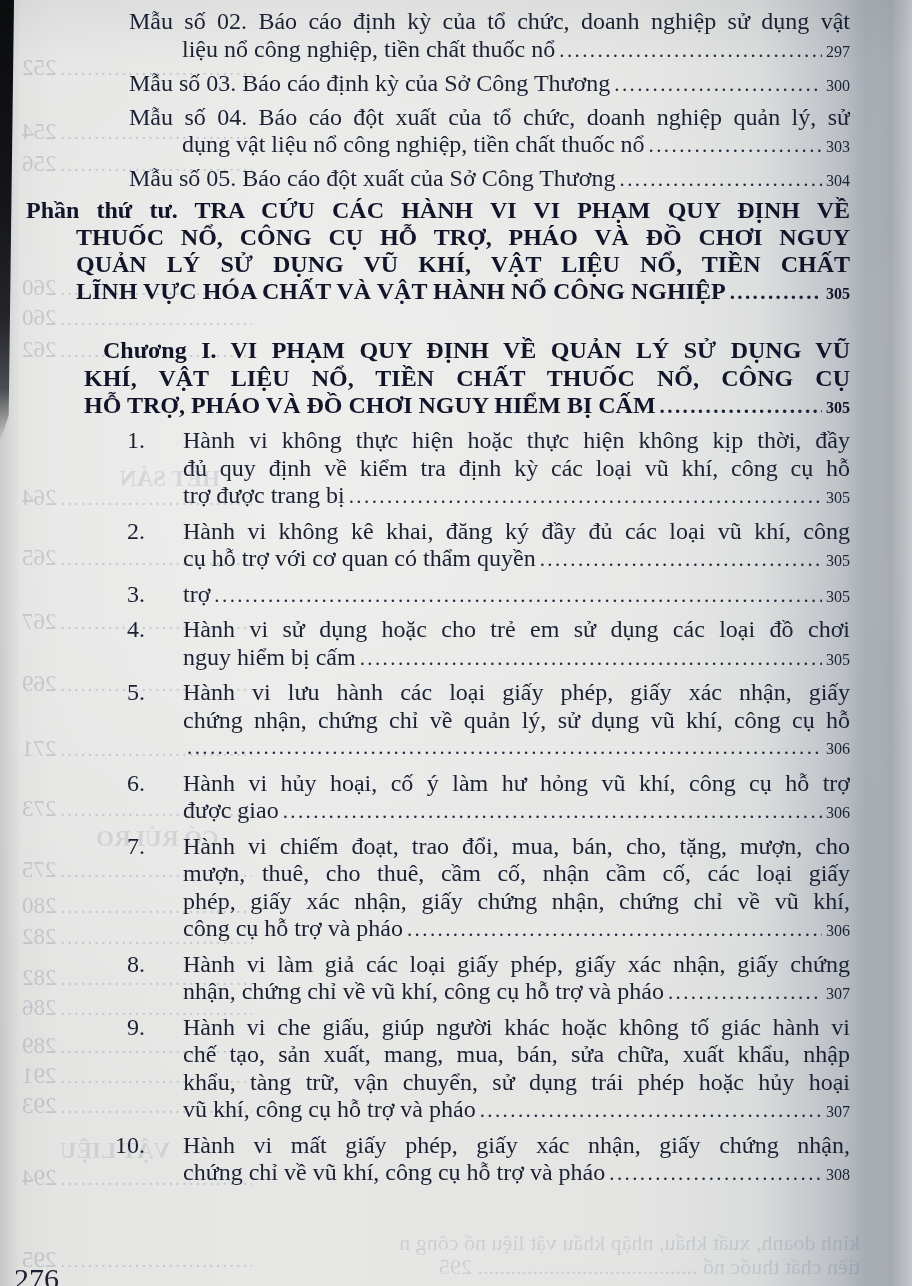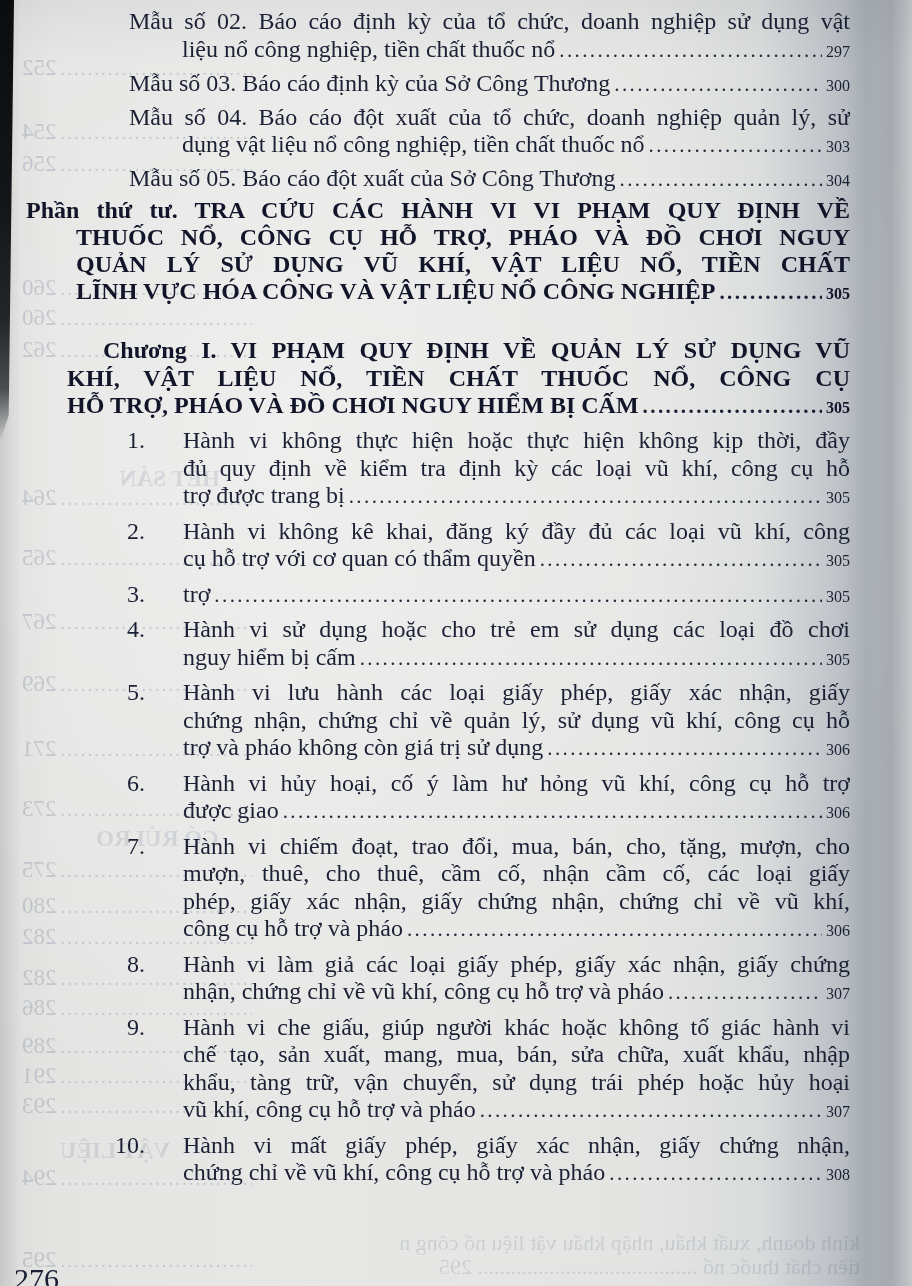--- a/index.html
+++ b/index.html
@@ -47,21 +47,21 @@
   .dots::after{content:"..........................................................................................................................................................";}
   .pg{flex:none;white-space:nowrap;font-size:16px;}
 
   .model{margin-bottom:6.5px;}
   .model .ln{padding-left:182px;}
   .model .ln.first{padding-left:129px;}
 
   .part .ln, .chapter .ln{font-weight:700;color:#12152a;}
   .part .ln{padding-left:76px;height:27px;line-height:27px;}
   .part .ln.first{padding-left:26px;}
-  .chapter .ln{padding-left:67px;}
+  .chapter .ln{padding-left:84px;}
   .chapter .ln.first{padding-left:103px;}
 
   .item{margin-bottom:8px;}
   .item .num{position:absolute;left:0;top:0;width:145px;text-align:right;
              font-size:24px;line-height:27.5px;}
   .item .ln{padding-left:183px;}
 
   
   .ghost-layer{position:absolute;inset:0;pointer-events:none;}
   .gnum{position:absolute;left:22px;width:230px;display:flex;align-items:baseline;
@@ -212,21 +212,21 @@
             <span class="pg">304</span>
           </div>
         </div>
       </section>
       <section class="sec sec-part">
         <div class="entry part">
           <div class="ln first">Phần thứ tư. TRA CỨU CÁC HÀNH VI VI PHẠM QUY ĐỊNH VỀ</div>
           <div class="ln">THUỐC NỔ, CÔNG CỤ HỖ TRỢ, PHÁO VÀ ĐỒ CHƠI NGUY</div>
           <div class="ln">QUẢN LÝ SỬ DỤNG VŨ KHÍ, VẬT LIỆU NỔ, TIỀN CHẤT</div>
           <div class="ln leader">
-            <span class="t">LĨNH VỰC HÓA CÔNG VÀ VẬT LIỆU NỔ CÔNG NGHIỆP</span>
+            <span class="t">LĨNH VỰC HÓA CHẤT VÀ VẬT HÀNH NỔ CÔNG NGHIỆP</span>
             <span class="dots"></span>
             <span class="pg">305</span>
           </div>
         </div>
       </section>
       <section class="sec sec-chapter">
         <div class="entry chapter">
           <div class="ln first">Chương I. VI PHẠM QUY ĐỊNH VỀ QUẢN LÝ SỬ DỤNG VŨ</div>
           <div class="ln">KHÍ, VẬT LIỆU NỔ, TIỀN CHẤT THUỐC NỔ, CÔNG CỤ</div>
           <div class="ln leader">
@@ -271,21 +271,20 @@
             <span class="t">nguy hiểm bị cấm</span>
             <span class="dots"></span>
             <span class="pg">305</span>
           </div>
         </div>
         <div class="entry item">
           <span class="num">5.</span>
           <div class="ln first">Hành vi lưu hành các loại giấy phép, giấy xác nhận, giấy</div>
           <div class="ln">chứng nhận, chứng chỉ về quản lý, sử dụng vũ khí, công cụ hỗ</div>
           <div class="ln leader">
-            <span class="t">trợ và pháo không còn giá trị sử dụng</span>
             <span class="dots"></span>
             <span class="pg">306</span>
           </div>
         </div>
         <div class="entry item">
           <span class="num">6.</span>
           <div class="ln first">Hành vi hủy hoại, cố ý làm hư hỏng vũ khí, công cụ hỗ trợ</div>
           <div class="ln leader">
             <span class="t">được giao</span>
             <span class="dots"></span>

